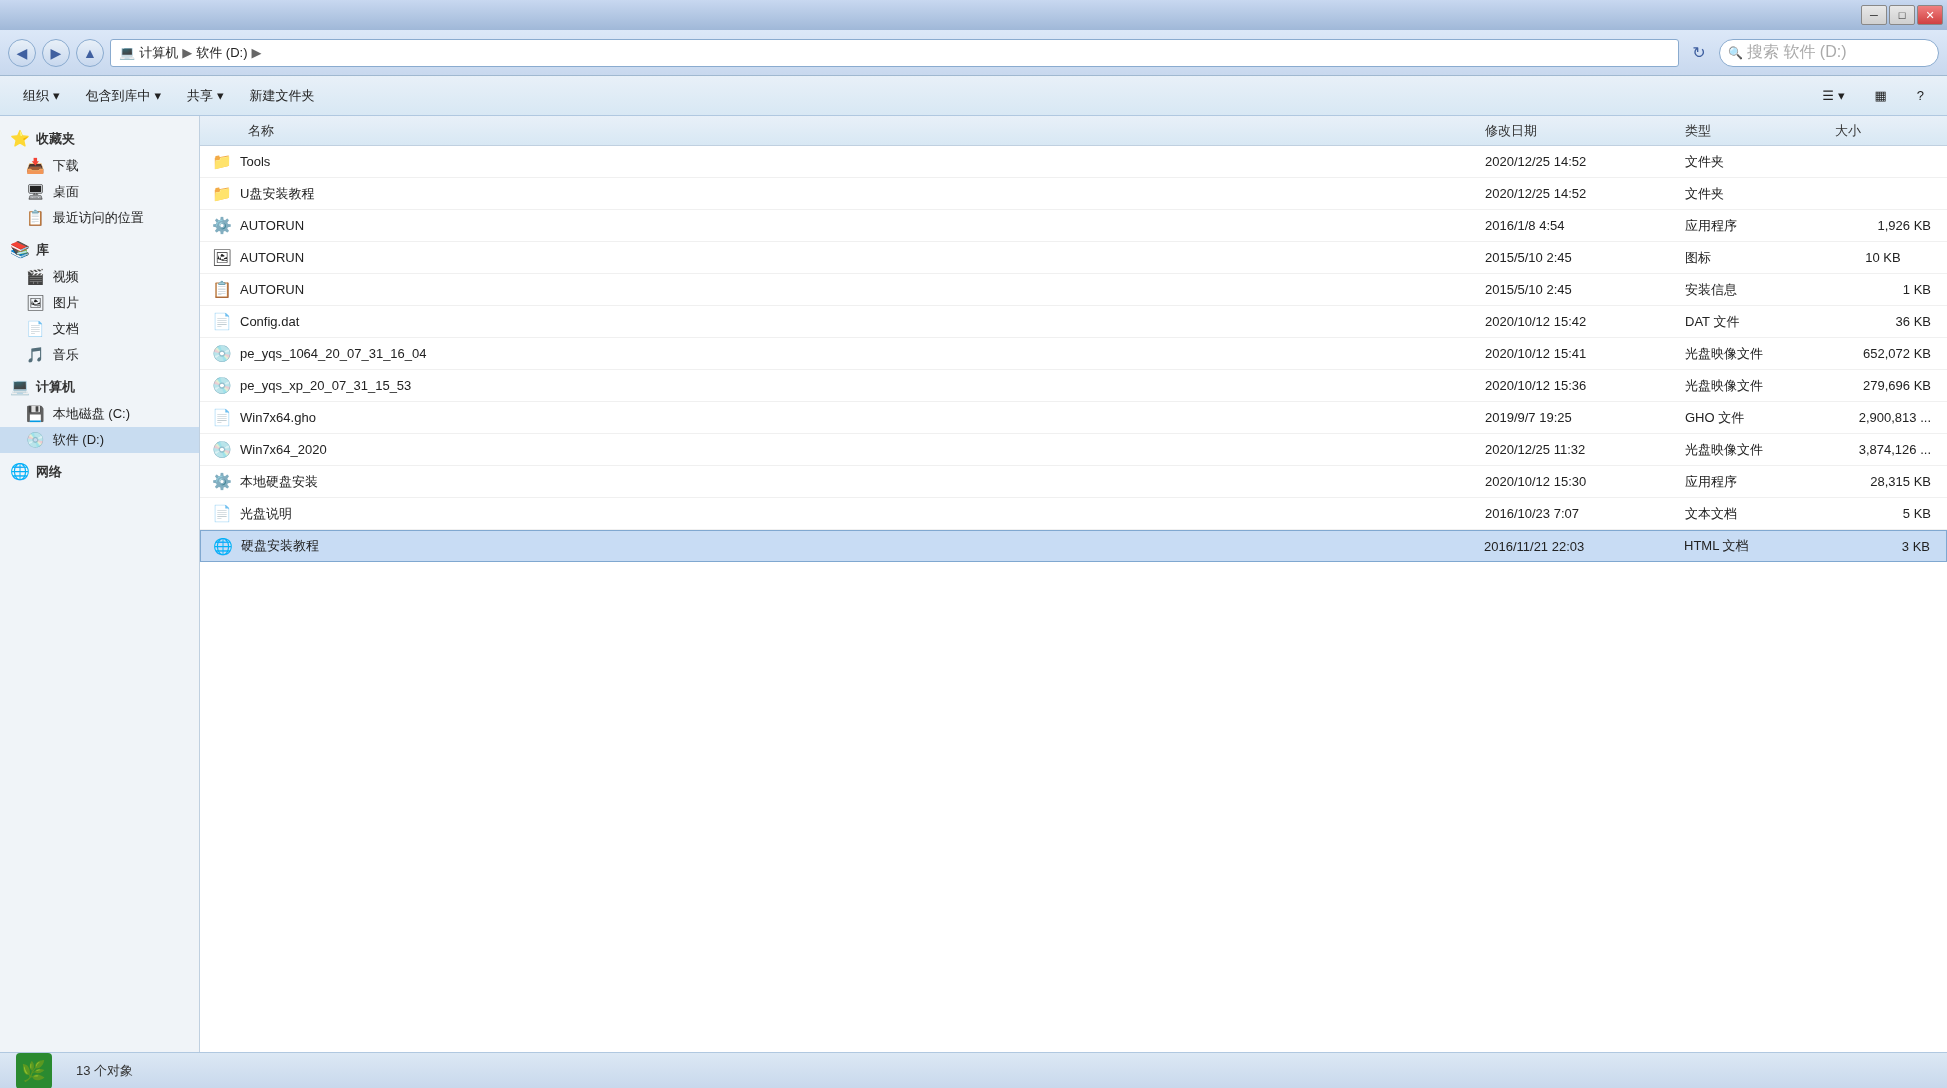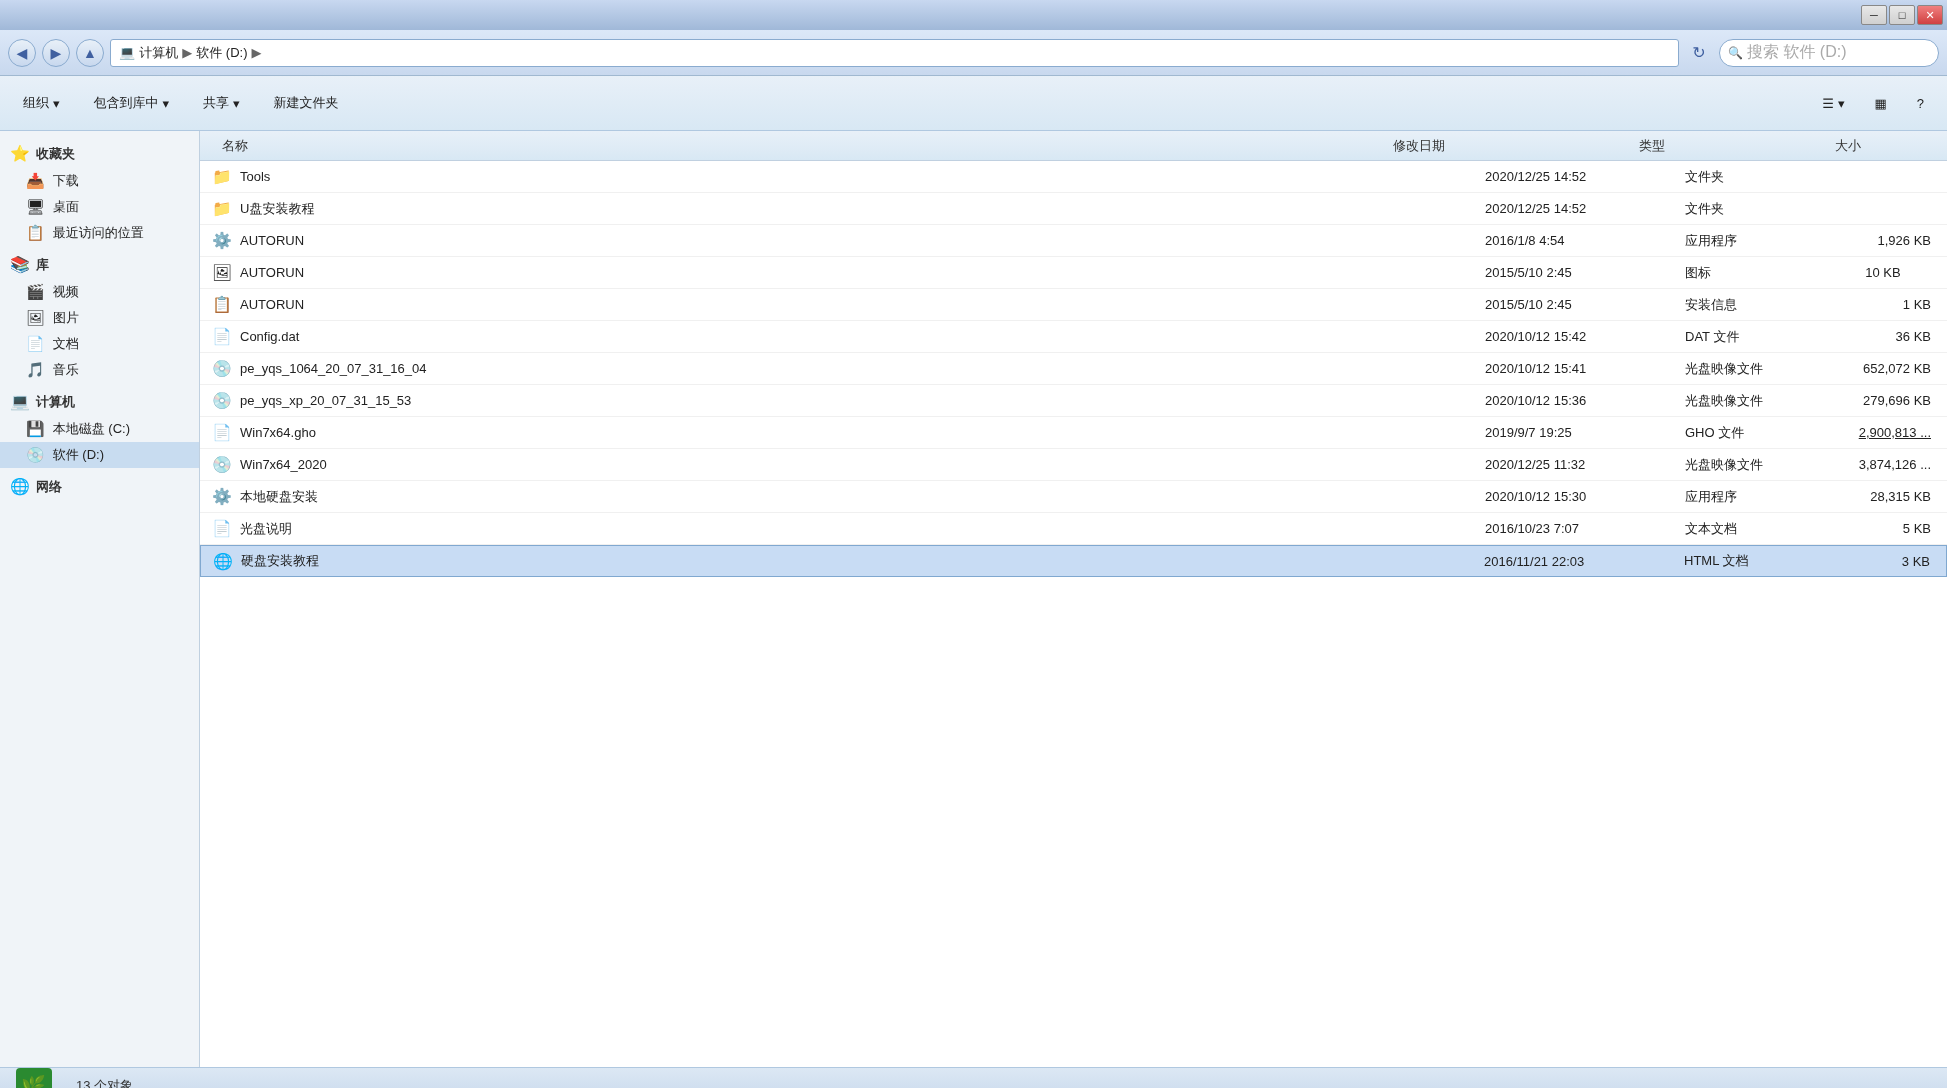--- a/index.html
+++ b/index.html
@@ -96,26 +96,26 @@
       display: flex;
       align-items: center;
       justify-content: center;
       cursor: pointer;
       color: #4060a0;
       font-size: 16px;
     }
 
     
     .toolbar {
-      height: 55px;
+      height: 40px;
       background: linear-gradient(to bottom, #e8f0f8, #d8e8f4);
       display: flex;
       align-items: center;
       padding: 0 10px;
-      gap: 8px;
+      gap: 0;
       border-bottom: 1px solid #b0c8e0;
     }
     .toolbar-btn {
       height: 30px;
       padding: 0 12px;
       border-radius: 3px;
       border: 1px solid transparent;
       display: flex;
       align-items: center;
       gap: 4px;
@@ -179,22 +179,21 @@
     }
 
     
     .col-headers {
       display: grid;
       grid-template-columns: 1fr 200px 150px 120px;
       background: linear-gradient(to bottom, #e8f0f8, #d8e8f4);
       border-bottom: 1px solid #c0d0e0;
       height: 30px;
       align-items: center;
-      padding: 0 0 0 14px;
-      gap: 46px;
+      padding: 0 0 0 40px;
     }
     .col-header {
       font-size: 13px;
       color: #333;
       font-weight: normal;
       padding: 0 8px;
       cursor: pointer;
       user-select: none;
       white-space: nowrap;
     }
@@ -455,21 +454,21 @@
           <div class="file-cell">光盘映像文件</div>
           <div class="file-cell" style="text-align: right; padding-right: 16px;">279,696 KB</div>
         </div>
         <div class="file-row">
           <div class="file-name-cell">
             <span class="file-icon">📄</span>
             <span>Win7x64.gho</span>
           </div>
           <div class="file-cell">2019/9/7 19:25</div>
           <div class="file-cell">GHO 文件</div>
-          <div class="file-cell" style="text-align: right; padding-right: 16px; text-decoration: underline;">2,900,813 ...</div>
+          <div class="file-cell" style="text-align: right; padding-right: 16px;">2,900,813 ...</div>
         </div>
         <div class="file-row">
           <div class="file-name-cell">
             <span class="file-icon">💿</span>
             <span>Win7x64_2020</span>
           </div>
           <div class="file-cell">2020/12/25 11:32</div>
           <div class="file-cell">光盘映像文件</div>
           <div class="file-cell" style="text-align: right; padding-right: 16px;">3,874,126 ...</div>
         </div>

